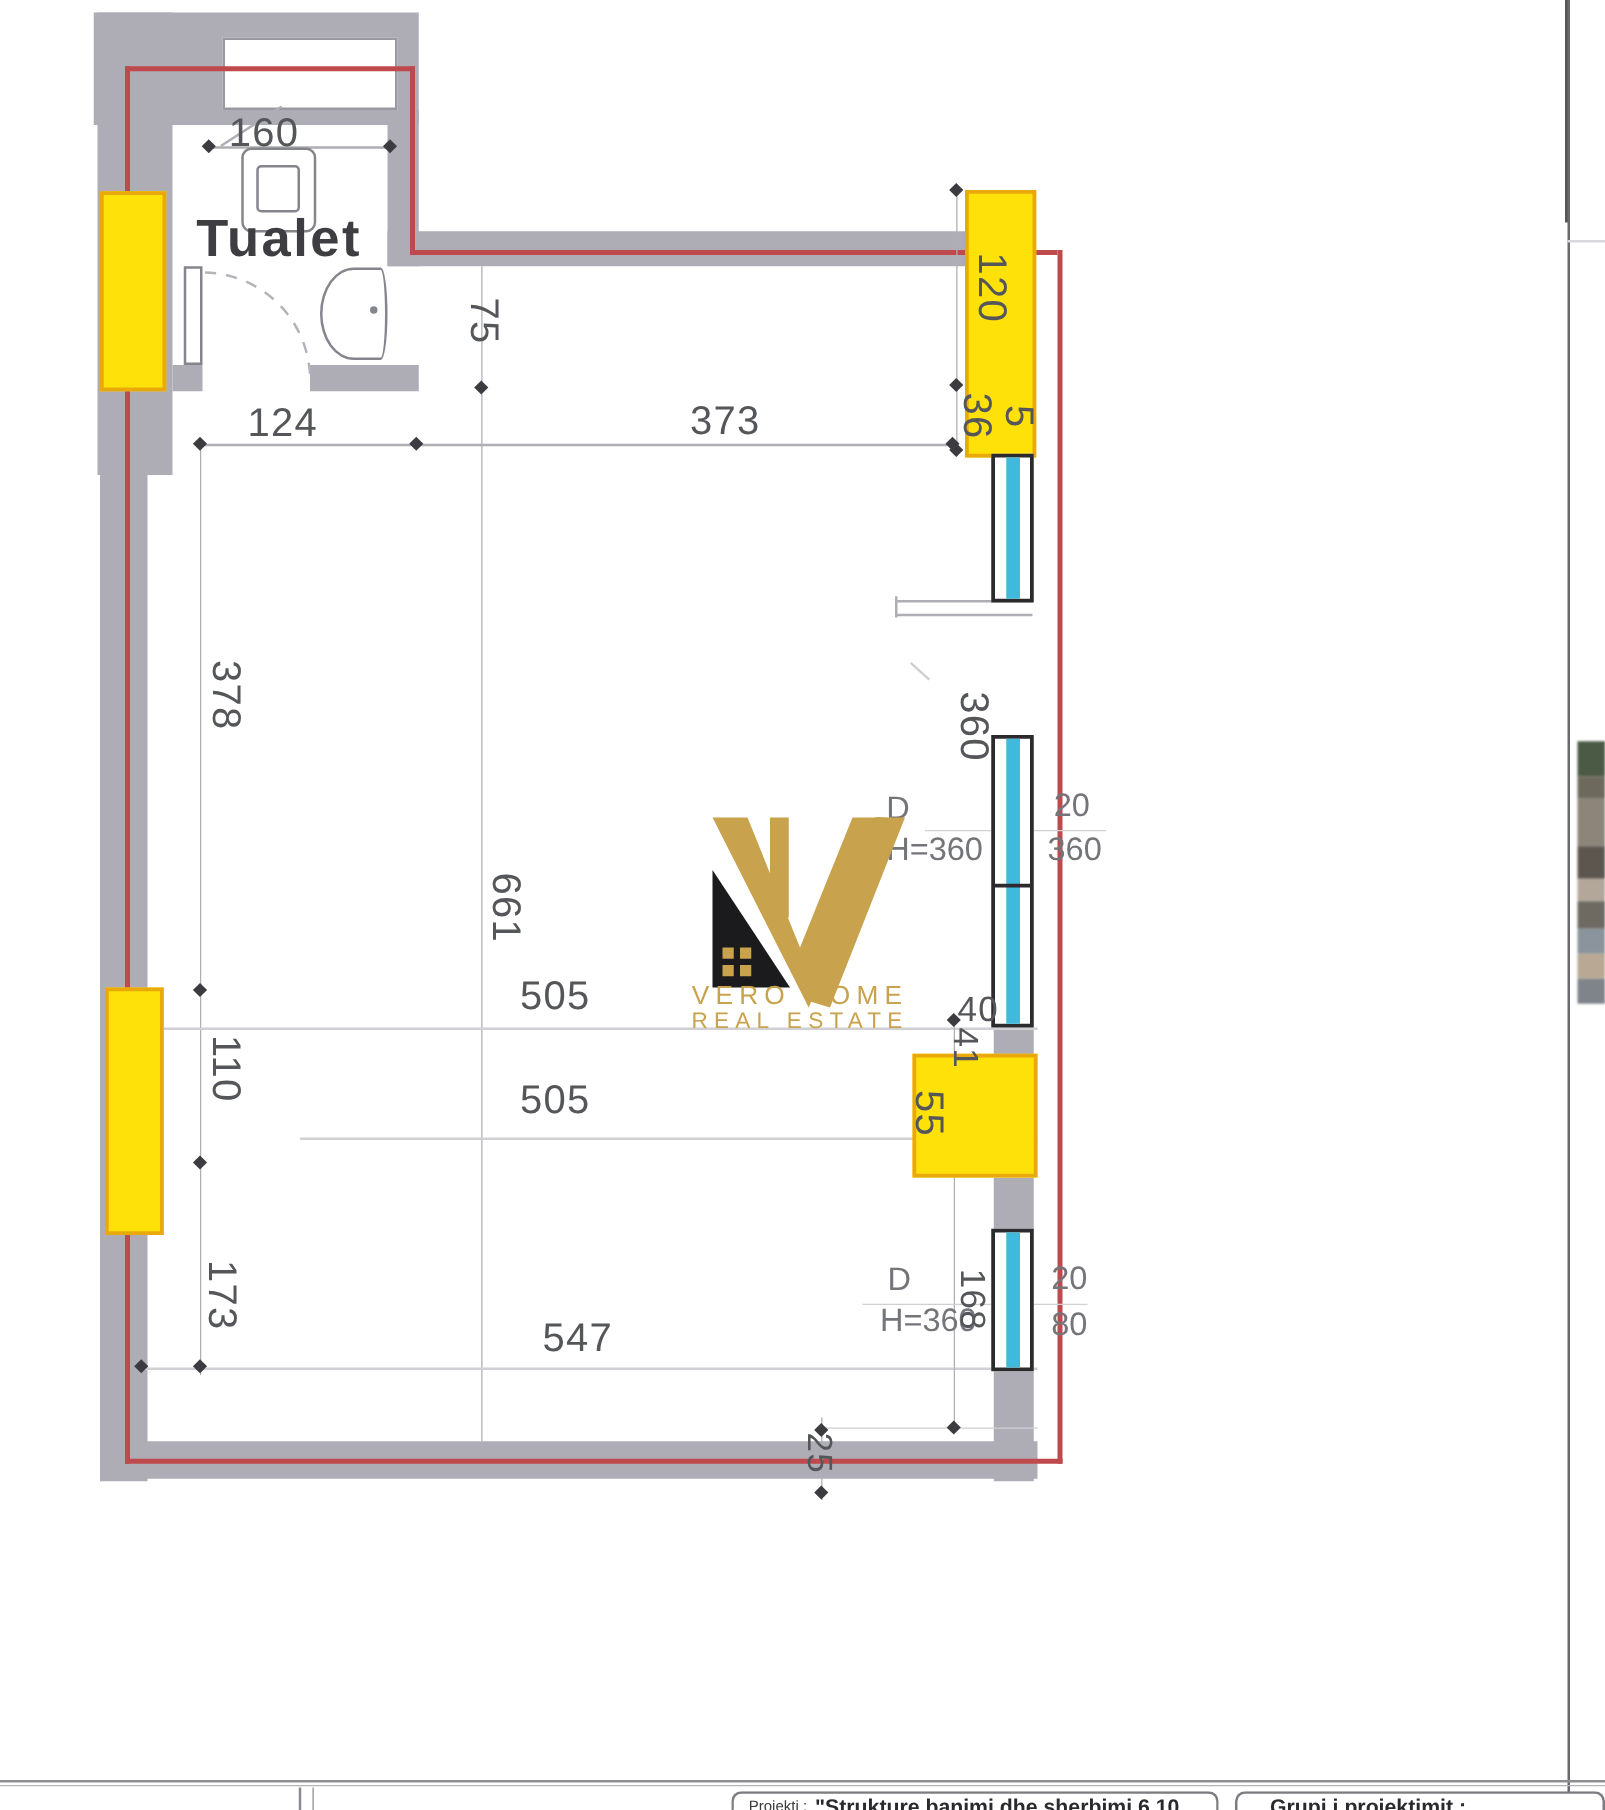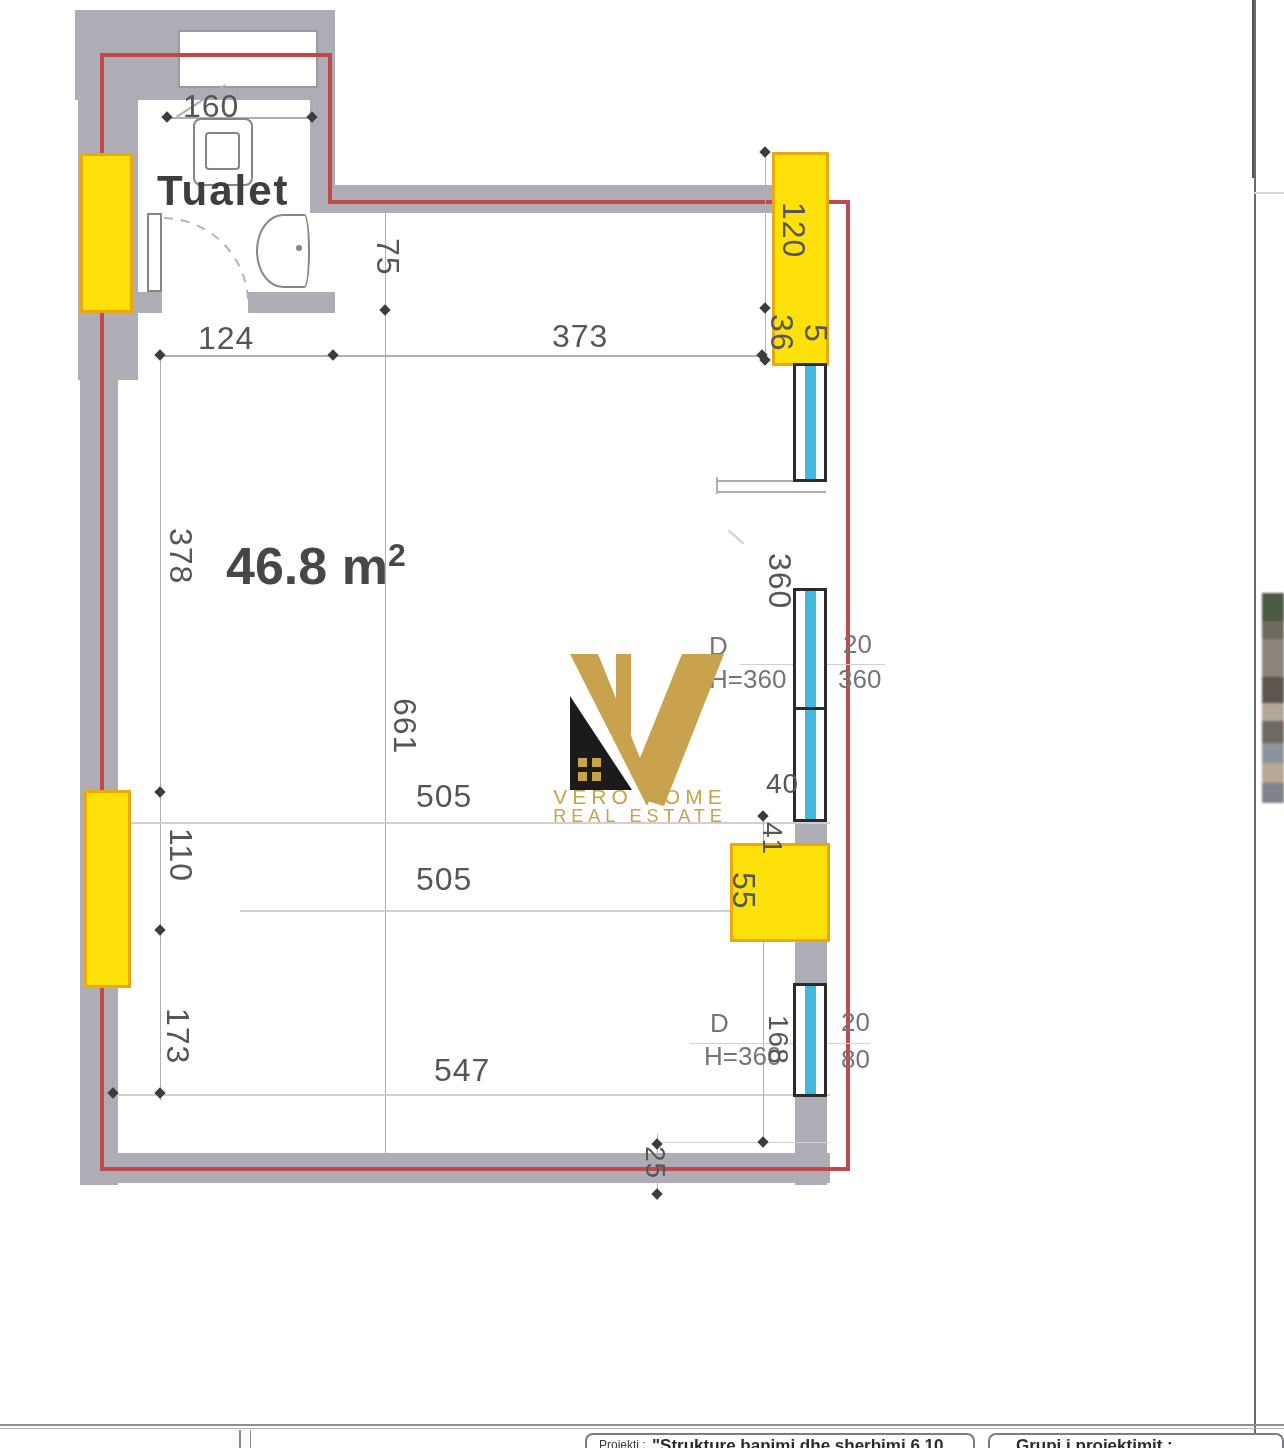--- a/index.html
+++ b/index.html
@@ -127,38 +127,37 @@
   <div class="fix" style="left:193px;top:118px;width:60px;height:68px;border-radius:8px"></div>
   <div class="fix" style="left:205px;top:132px;width:35px;height:38px;border-radius:4px"></div>
   <div class="fix" style="left:256px;top:214px;width:54px;height:74px;border-radius:50% 10% 10% 50%/50% 50% 50% 50%"></div>
   <div class="abs" style="left:296px;top:245px;width:6px;height:6px;background:#85858d;border-radius:50%"></div>
   <div class="fix" style="left:147px;top:213px;width:15px;height:79px"></div>
   <svg class="abs" style="left:140px;top:200px" width="130" height="120" viewBox="0 0 130 120">
     <path d="M 24 18 A 86 86 0 0 1 108 100" fill="none" stroke="#b3b3ba" stroke-width="2" stroke-dasharray="9 8"></path>
   </svg>
 
   <div class="tualet" style="left:157px;top:167px">Tualet</div>
-  <div class="area" style="left:226px;top:536px"><span>46.8 m</span><sup>2</sup></div>
 
   <div class="dim" style="left:183px;top:90px">160</div>
   <div class="dim" style="left:198px;top:322px">124</div>
   <div class="dim" style="left:552px;top:320px">373</div>
   <div class="dim v" style="left:372px;top:238px">75</div>
   <div class="dim v" style="left:778px;top:202px">120</div>
   <div class="dim v" style="left:766px;top:314px">36</div>
   <div class="dim v" style="left:800px;top:324px">5</div>
   <div class="dim v" style="left:165px;top:528px">378</div>
   <div class="dim v" style="left:764px;top:553px">360</div>
   <div class="dim light" style="left:709px;top:633px">D</div>
   <div class="dim light" style="left:709px;top:666px">H=360</div>
   <div class="dim light" style="left:843px;top:631px">20</div>
   <div class="dim light" style="left:838px;top:666px">360</div>
   <div class="dim v" style="left:389px;top:698px">661</div>
   <div class="dim" style="left:416px;top:780px">505</div>
-  <div class="dim sm" style="left:766px;top:770px">40</div>
+  <div class="dim sm" style="left:766px;top:794px">40</div>
   <div class="dim v sm" style="left:758px;top:822px">41</div>
   <div class="dim" style="left:416px;top:863px">505</div>
   <div class="dim v" style="left:165px;top:828px">110</div>
   <div class="dim v" style="left:728px;top:872px">55</div>
   <div class="dim v" style="left:162px;top:1008px">173</div>
   <div class="dim" style="left:434px;top:1054px">547</div>
   <div class="dim light" style="left:710px;top:1010px">D</div>
   <div class="dim light" style="left:704px;top:1043px">H=360</div>
   <div class="dim v sm" style="left:764px;top:1015px">168</div>
   <div class="dim light" style="left:841px;top:1009px">20</div>

